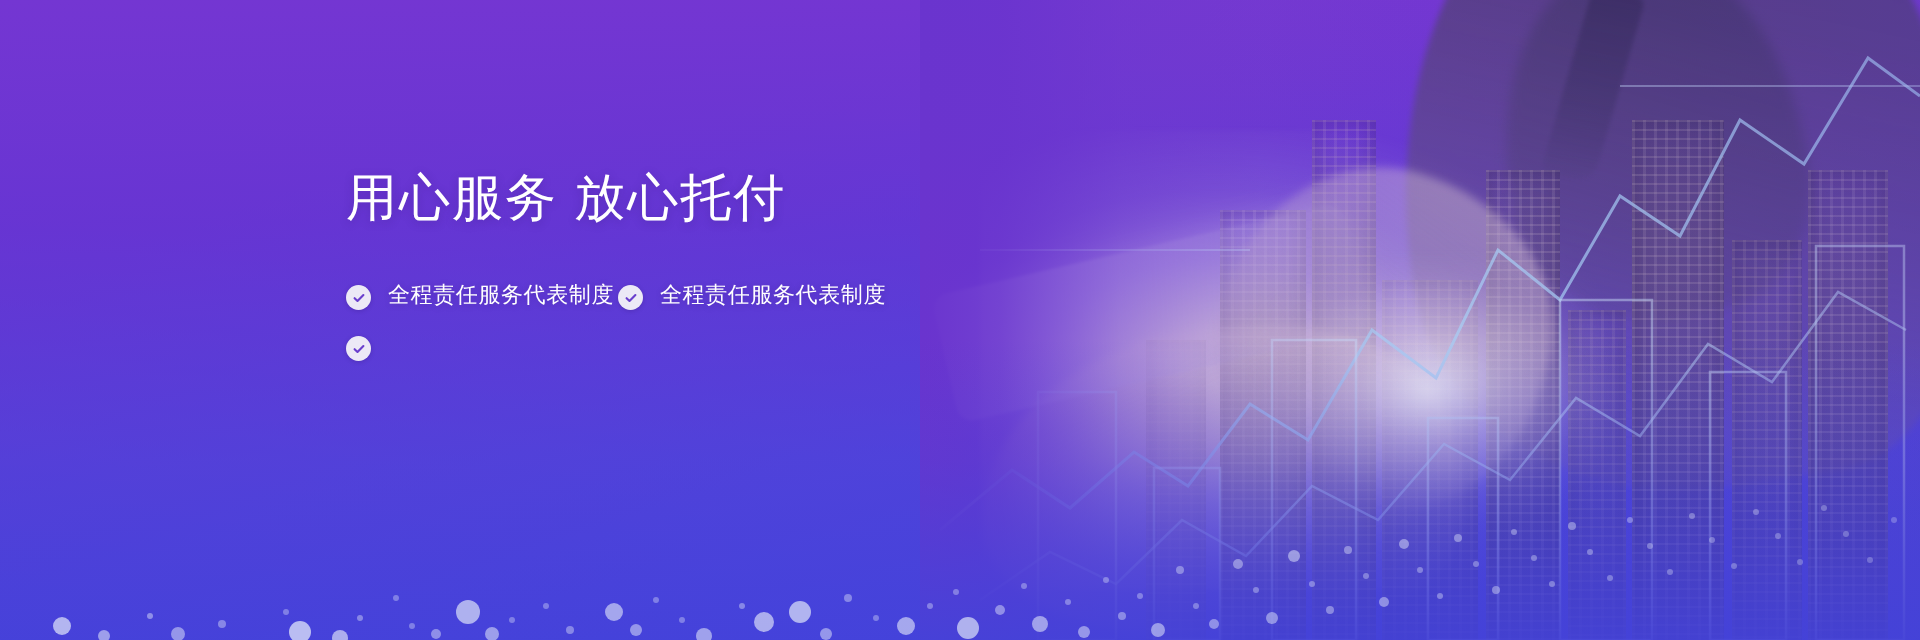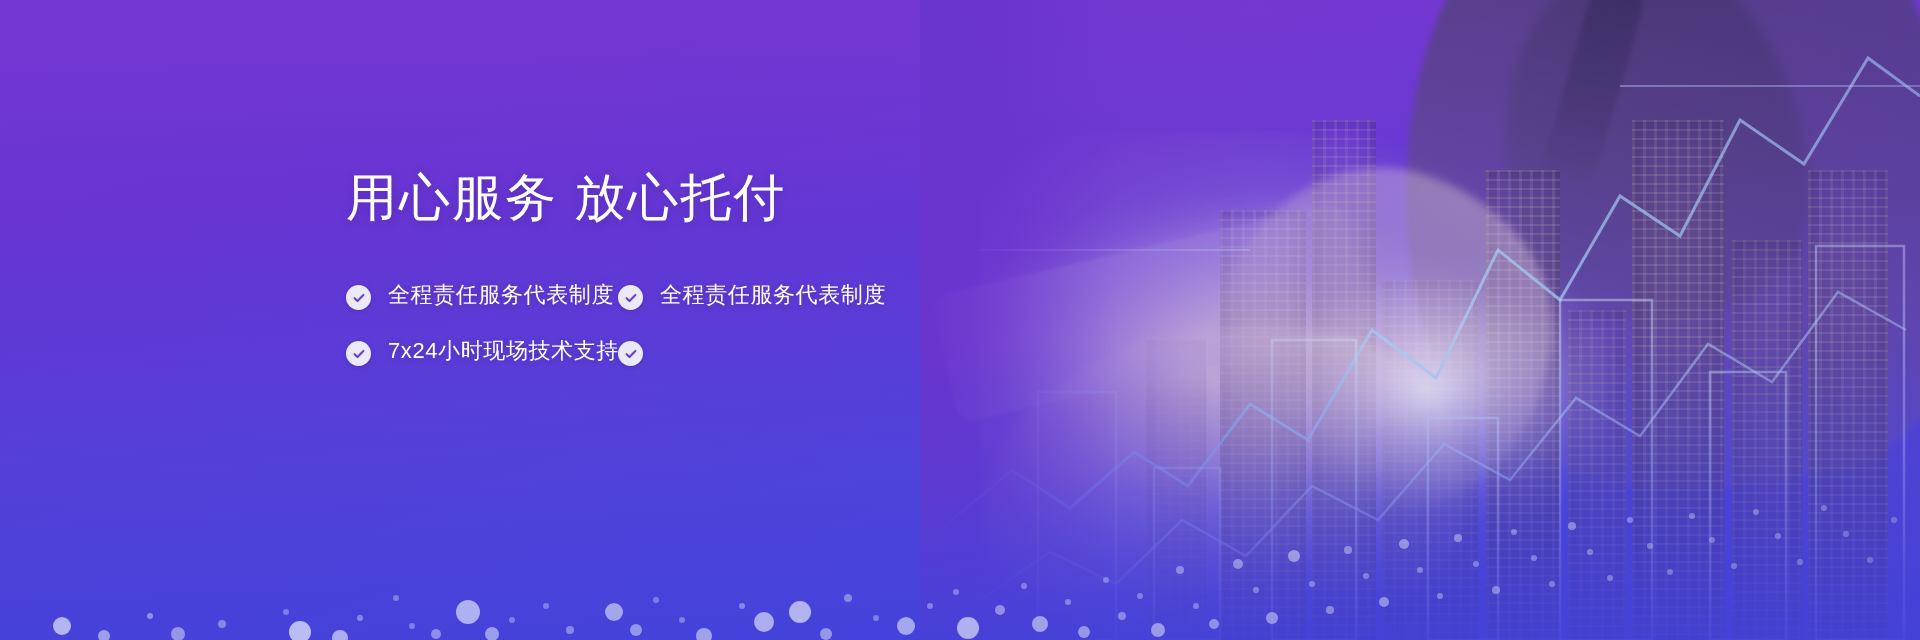--- a/index.html
+++ b/index.html
@@ -445,28 +445,20 @@
 
       <div class="feature">
         <span class="check-icon">
           <svg width="14" height="14" viewBox="0 0 14 14">
             <path d="M2.6 7.2 L5.5 10.0 L11.4 4.0" stroke="#6a3fcd" stroke-width="2.1" fill="none" stroke-linecap="round" stroke-linejoin="round"></path>
           </svg>
         </span>
         <span class="feature-label">全程责任服务代表制度</span>
       </div>
 
-      <div class="feature">
-        <span class="check-icon">
-          <svg width="14" height="14" viewBox="0 0 14 14">
-            <path d="M2.6 7.2 L5.5 10.0 L11.4 4.0" stroke="#6a3fcd" stroke-width="2.1" fill="none" stroke-linecap="round" stroke-linejoin="round"></path>
-          </svg>
-        </span>
-        <span class="feature-label">7x24小时现场技术支持</span>
-      </div>
 
       <div class="feature">
         <span class="check-icon">
           <svg width="14" height="14" viewBox="0 0 14 14">
             <path d="M2.6 7.2 L5.5 10.0 L11.4 4.0" stroke="#6a3fcd" stroke-width="2.1" fill="none" stroke-linecap="round" stroke-linejoin="round"></path>
           </svg>
         </span>
       </div>
 
     </div>

